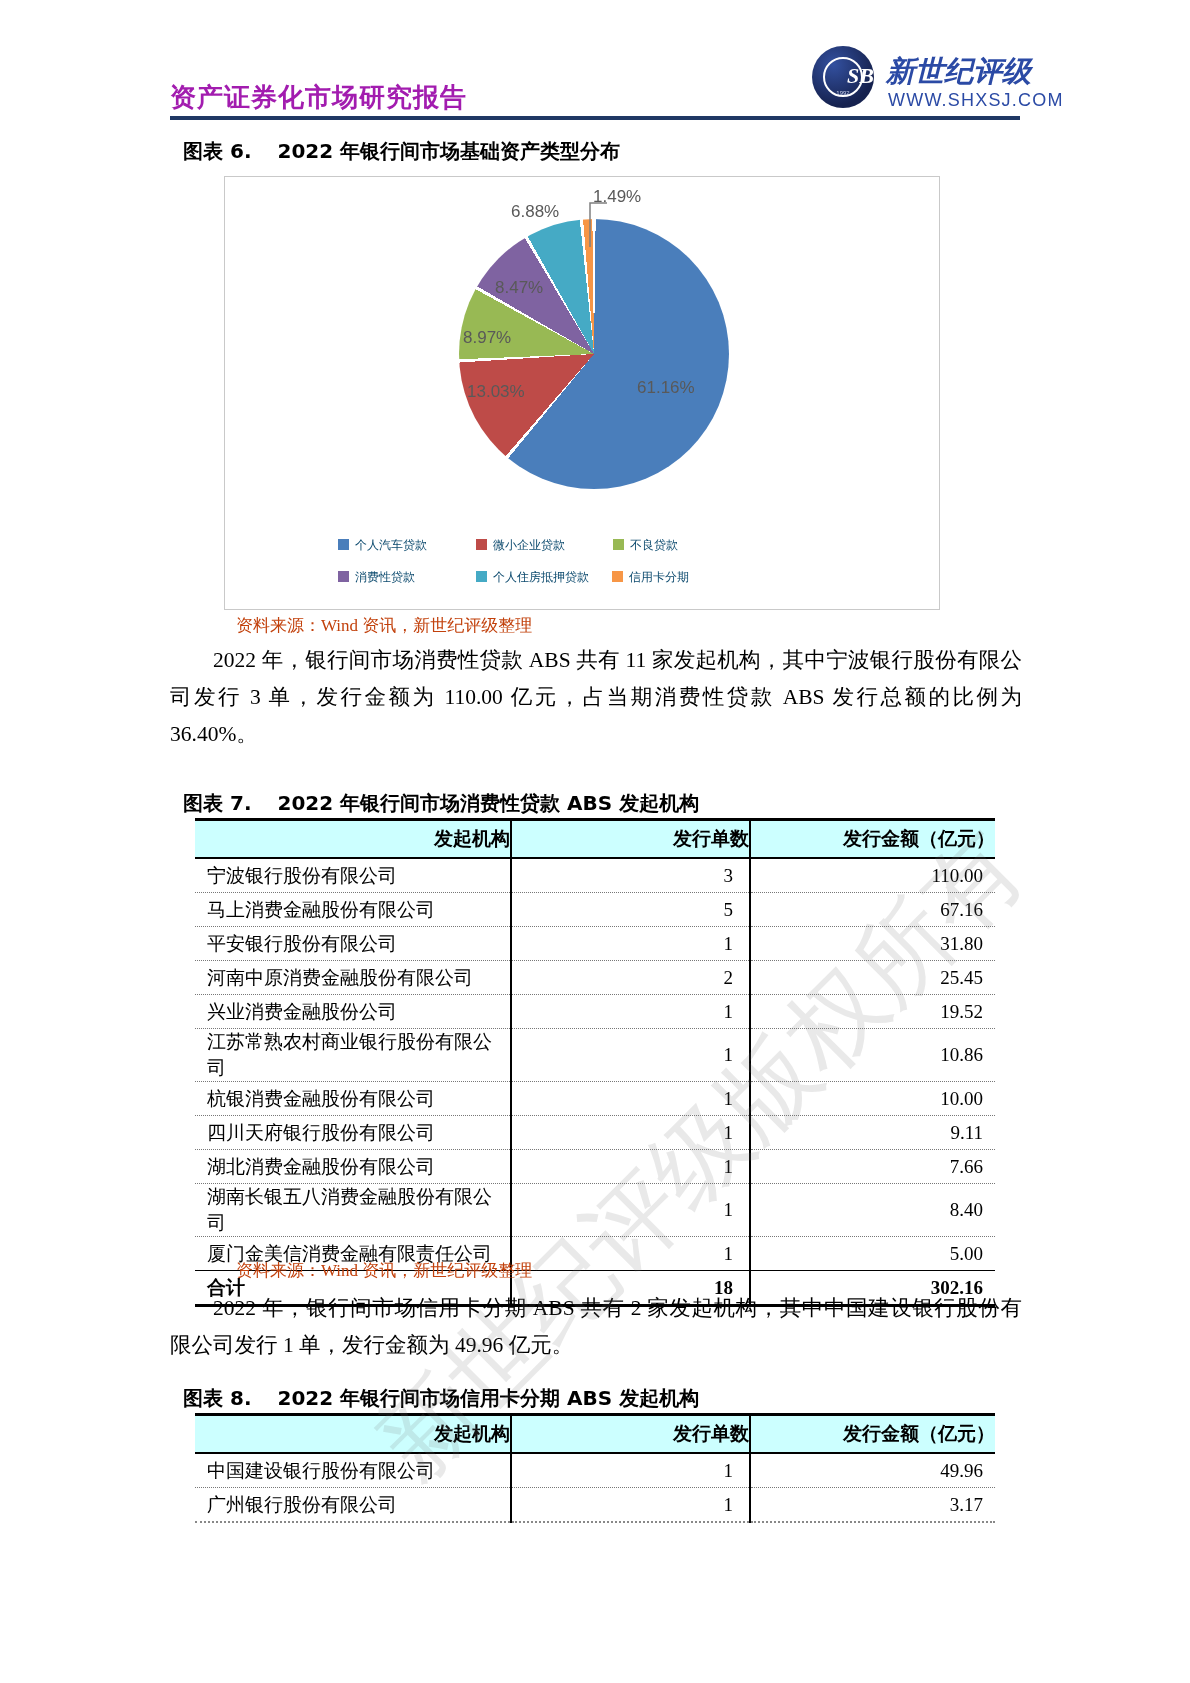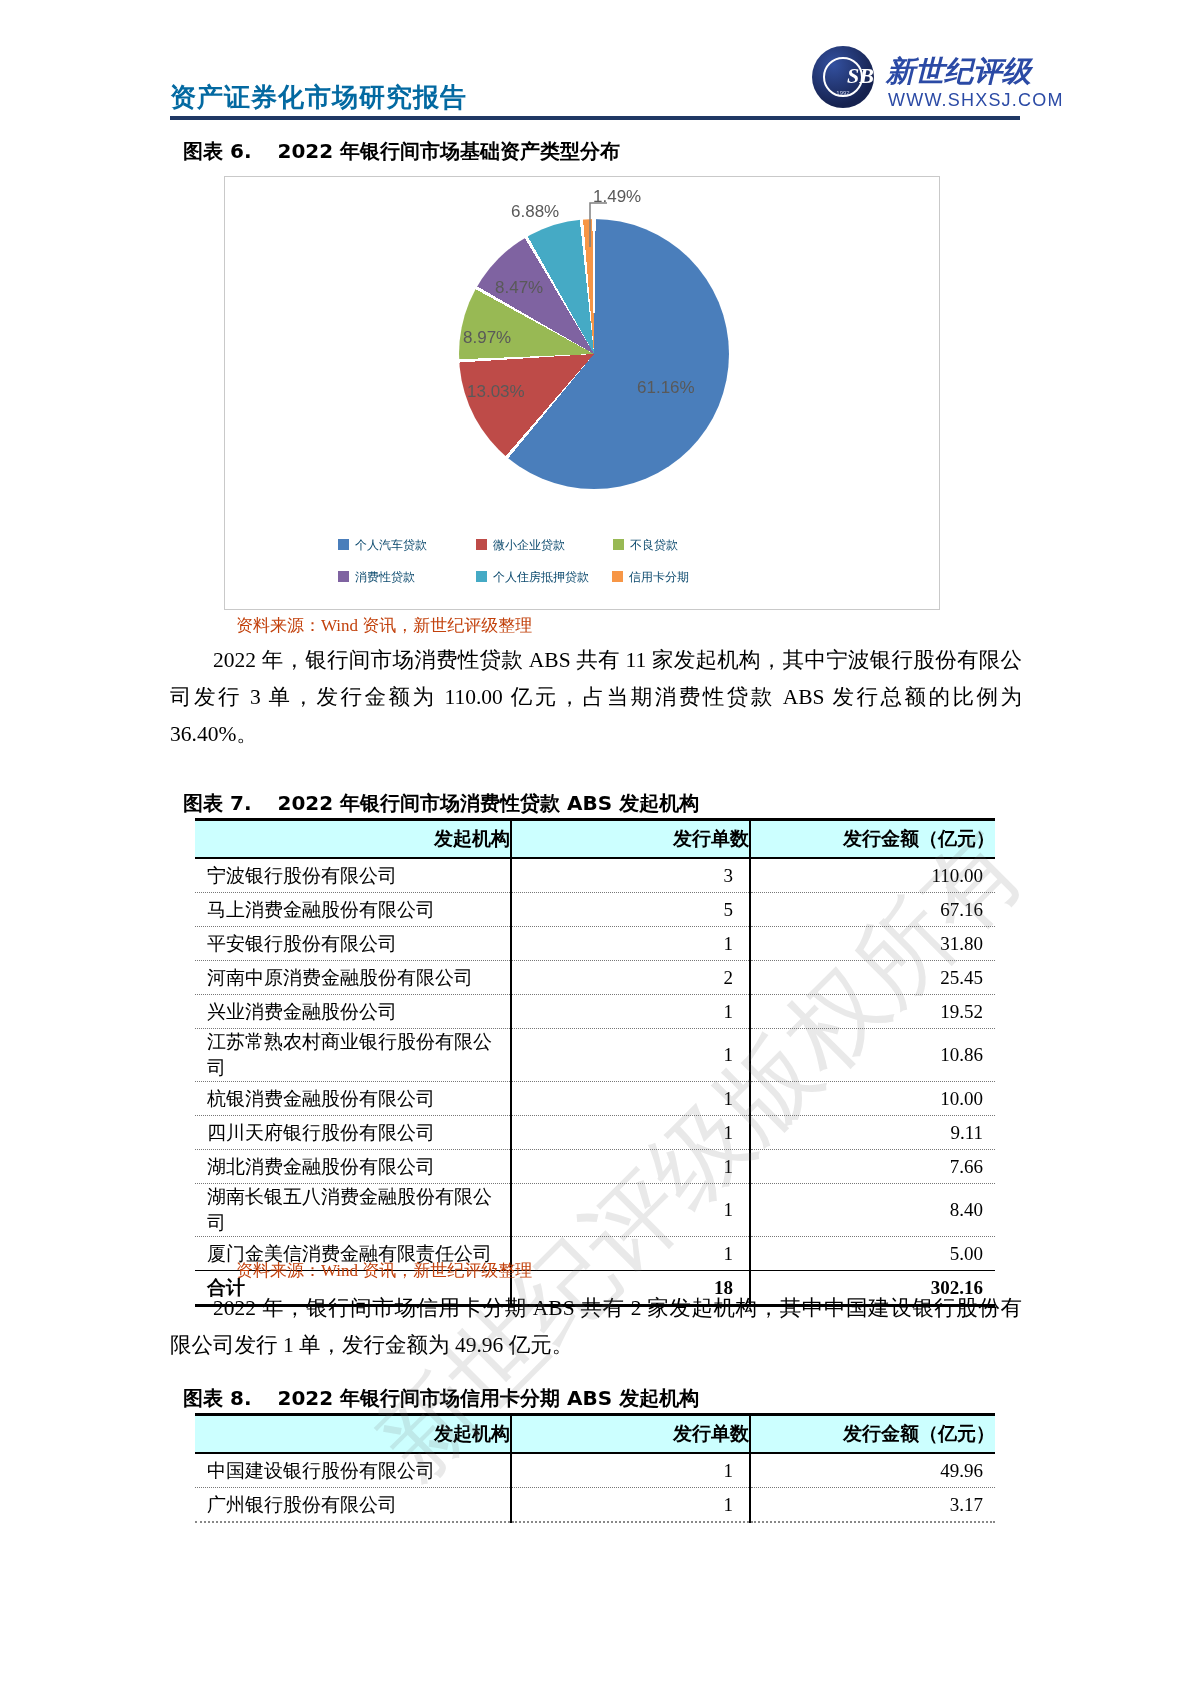--- a/index.html
+++ b/index.html
@@ -1,21 +1,21 @@
 <!DOCTYPE html>
 <html><head>
 <meta charset="utf-8">
 <style>
   html,body{margin:0;padding:0;background:#fff;}
   .page{position:relative;width:1190px;height:1683px;background:#ffffff;margin:0 auto;overflow:hidden;
         font-family:"Liberation Serif","DejaVu Serif",serif;color:#000;}
 
   
   .report-title{position:absolute;left:170px;top:80px;font-family:"DejaVu Sans","Liberation Sans",sans-serif;
-                font-weight:bold;font-size:26px;color:#0369a1;letter-spacing:1px;}
+                font-weight:bold;font-size:26px;color:#a21caf;letter-spacing:1px;}
   .header-rule{position:absolute;left:170px;top:116px;width:850px;height:4px;background:#1F3864;}
   .logo{position:absolute;left:812px;top:44px;width:210px;height:68px;}
   .logo-circle{position:absolute;left:0;top:2px;width:62px;height:62px;border-radius:50%;
                background:radial-gradient(circle at 35% 30%,#33509f,#16224f 70%);}
   .logo-ring{position:absolute;left:11px;top:11px;width:36px;height:36px;border:2px solid #fff;border-radius:50%;}
   .logo-monogram{position:absolute;left:0;top:17px;width:62px;text-align:right;color:#fff;
                  font-family:Liberation Serif, serif;font-weight:bold;font-style:italic;font-size:22px;}
   .logo-year{position:absolute;left:0;top:44px;width:62px;text-align:center;color:#cfd6ee;font-size:6px;
              font-family:"Liberation Sans",sans-serif;}
   .brand-name{position:absolute;left:74px;top:8px;width:136px;font-size:29px;font-weight:bold;font-style:italic;

